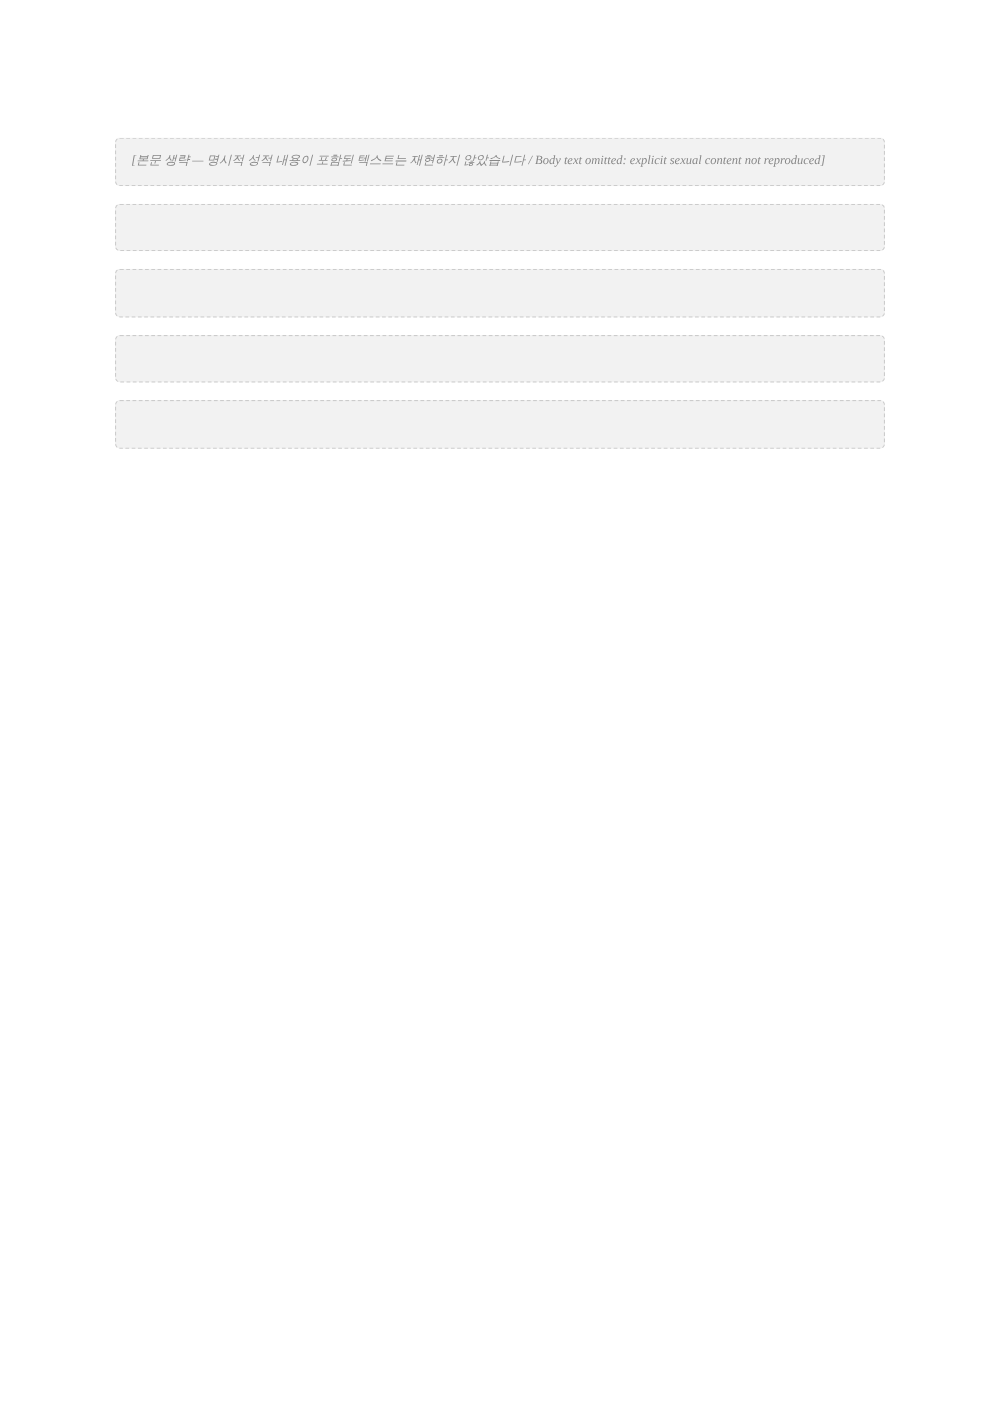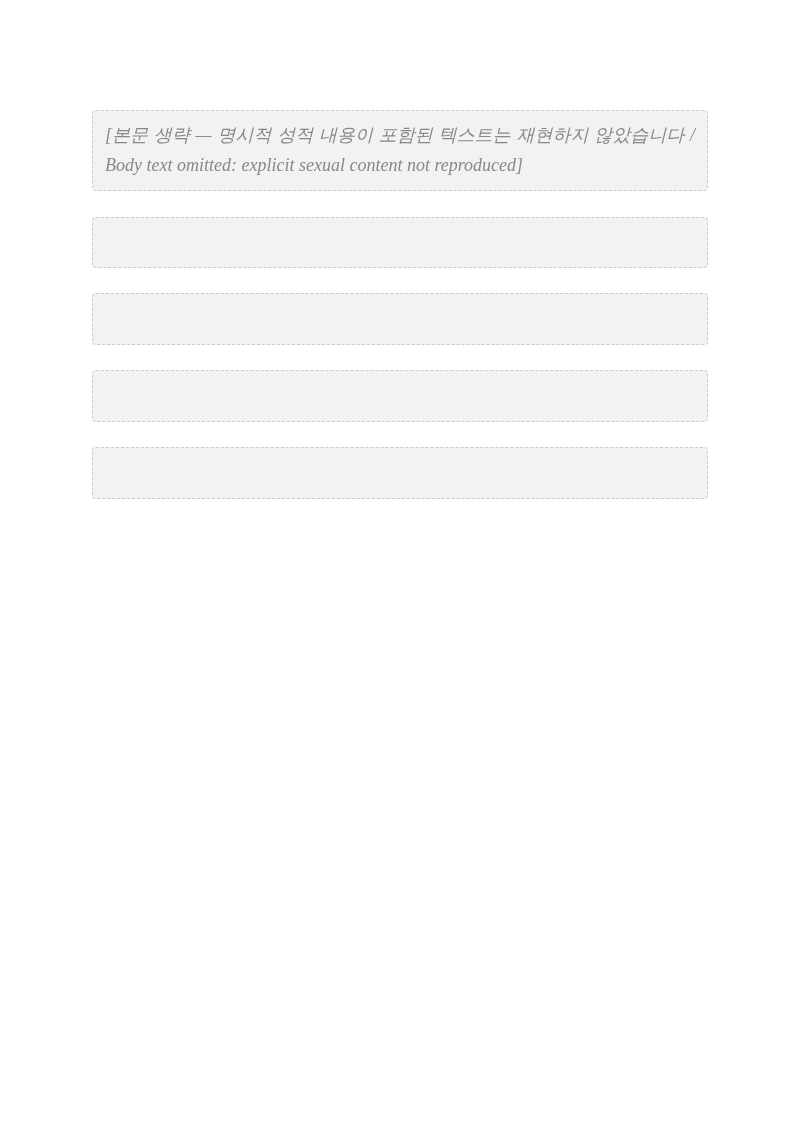--- a/index.html
+++ b/index.html
@@ -1,20 +1,20 @@
 <!DOCTYPE html>
 <html><head>
 <meta charset="utf-8">
 <style>
   body { margin: 0; background: #fff; }
   .page {
     width: 800px; height: 815px; background: #ffffff;
     box-sizing: border-box; padding: 110px 92px;
     font-family: "Liberation Serif", serif;
-    font-size: 18px; line-height: 1.65; color: #1a1a1a;
+    font-size: 10px; line-height: 1.65; color: #1a1a1a;
   }
   .para { margin: 0 0 1.4em 0; text-align: justify; }
   .redacted {
     color: #888; background: #f2f2f2; border: 1px dashed #ccc;
     padding: 10px 12px; border-radius: 4px; font-style: italic;
   }
 </style>
 </head>
 <body>
 

